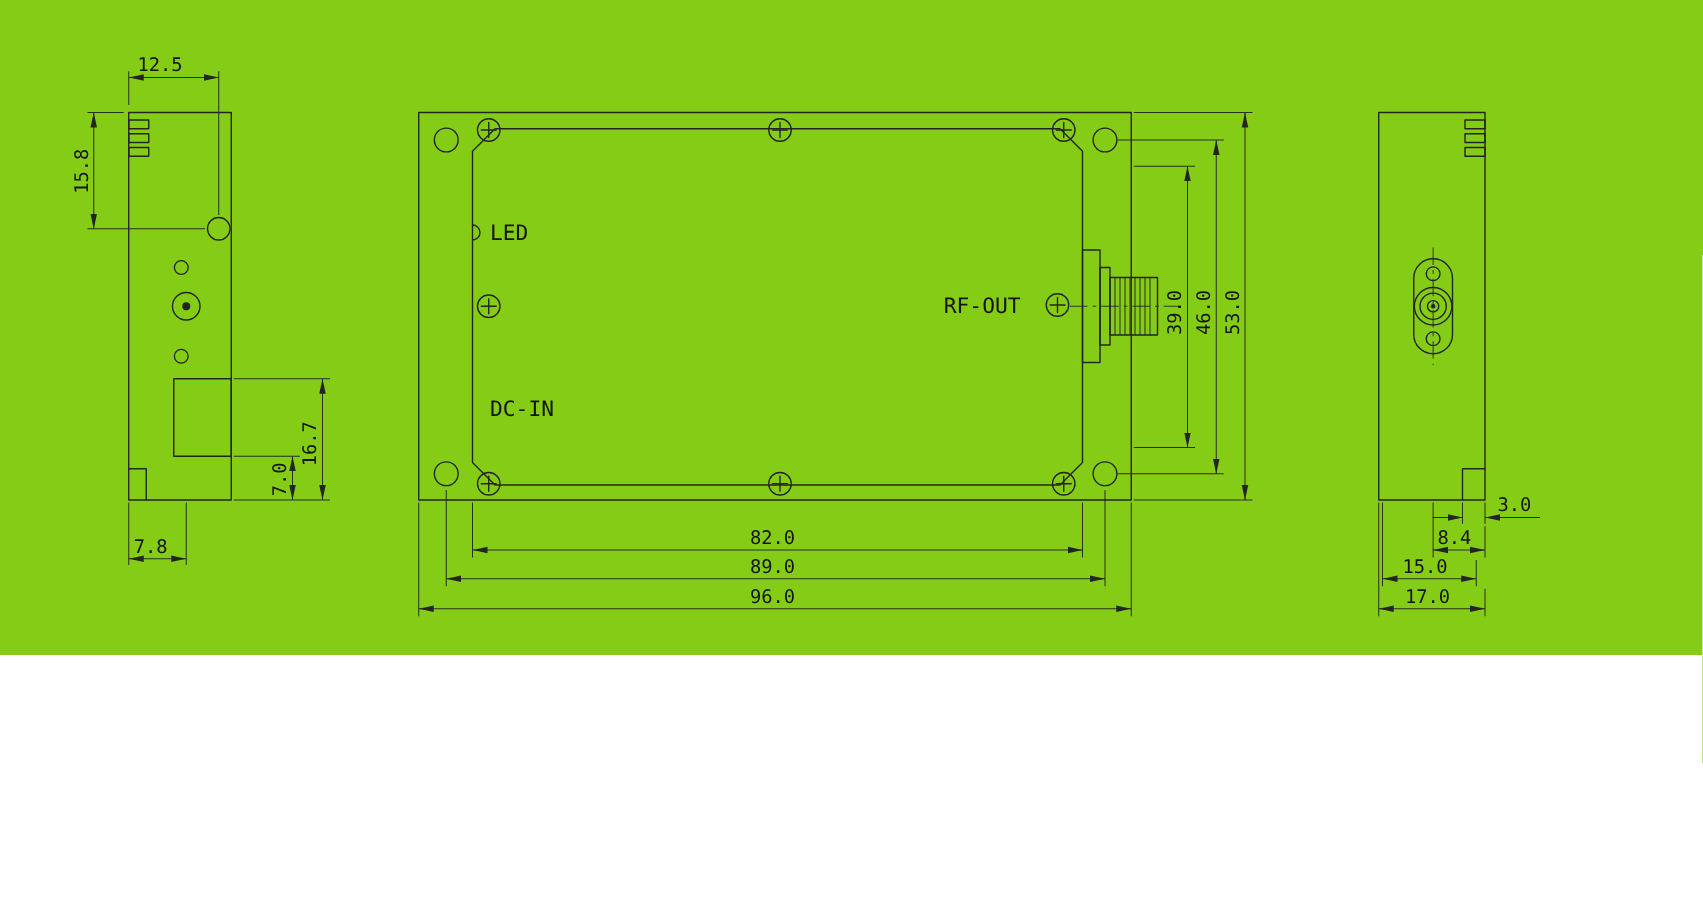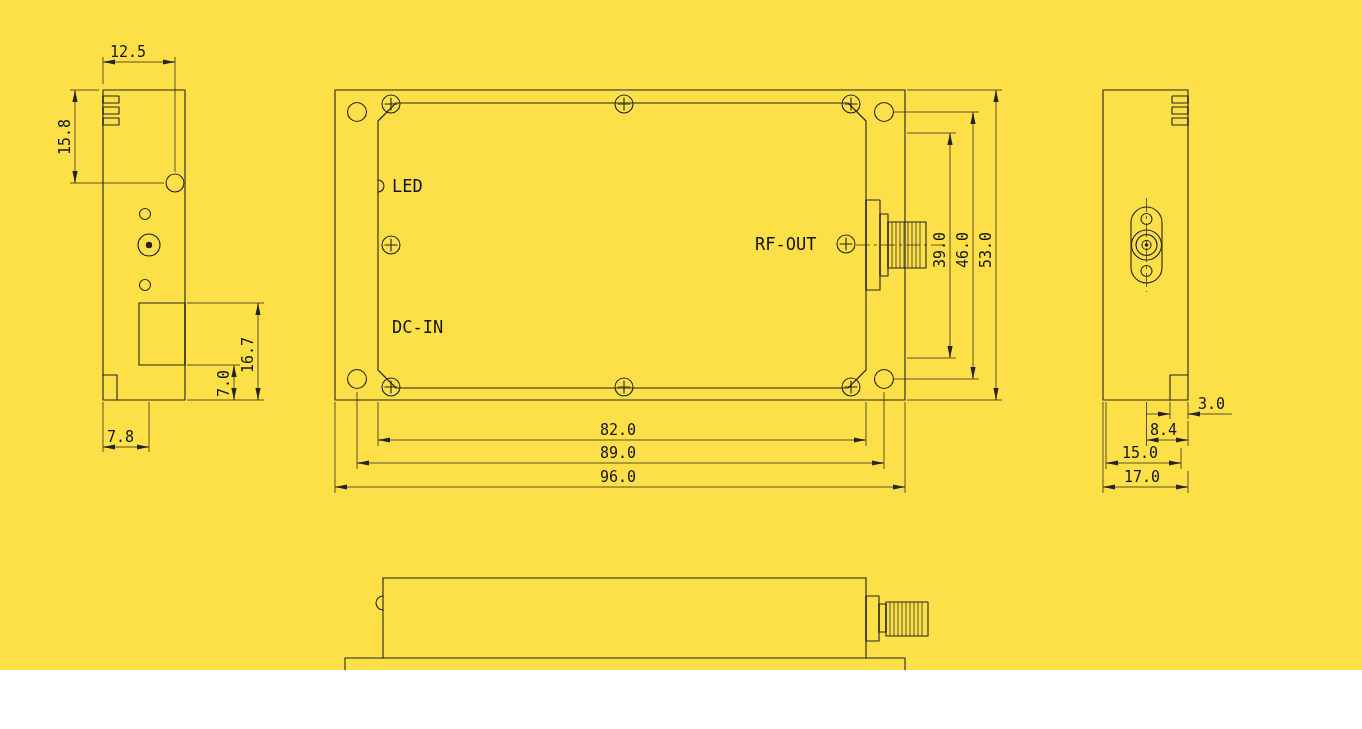--- a/index.html
+++ b/index.html
@@ -1,17 +1,17 @@
 <!DOCTYPE html>
 <html><head>
 <meta charset="utf-8">
 <style>
   html,body{margin:0;padding:0;background:#ffffff;}
   .frame{
-    width:1362px;height:670px;background:#fde047;position:relative;overflow:hidden;
+    width:1362px;height:524px;background:#84cc16;position:relative;overflow:hidden;
     font-family:"DejaVu Sans Mono",monospace;
   }
   svg{display:block;}
   .obj{fill:none;stroke:#242424;stroke-width:1.1;stroke-linecap:round;stroke-linejoin:round;}
   .thin{fill:none;stroke:#242424;stroke-width:0.75;}
   .cl{fill:none;stroke:#242424;stroke-width:0.7;stroke-dasharray:14 4 3 4;}
   .fillpt{fill:#242424;stroke:none;}
   text.dim{font-family:"DejaVu Sans Mono",monospace;font-size:15px;fill:#141414;}
   text.lbl{font-family:"DejaVu Sans Mono",monospace;font-size:17px;fill:#141414;}
 </style>

